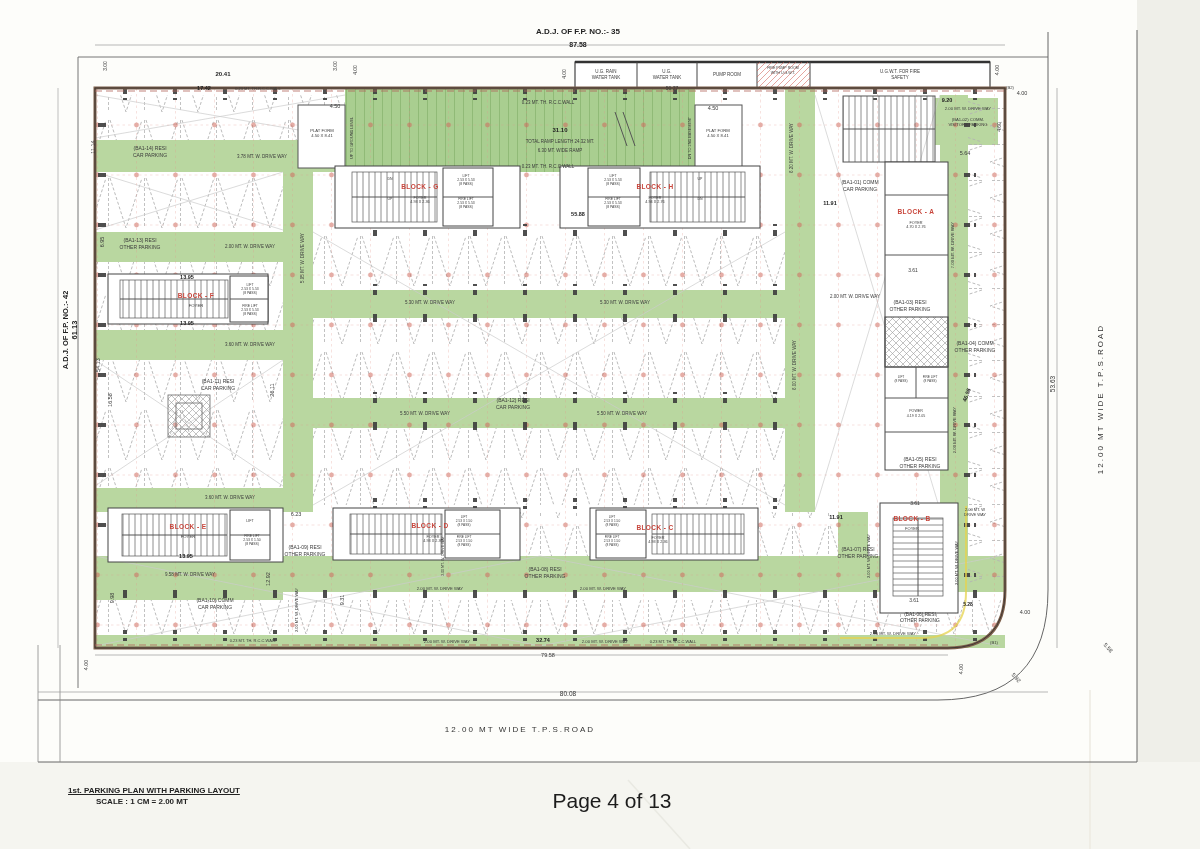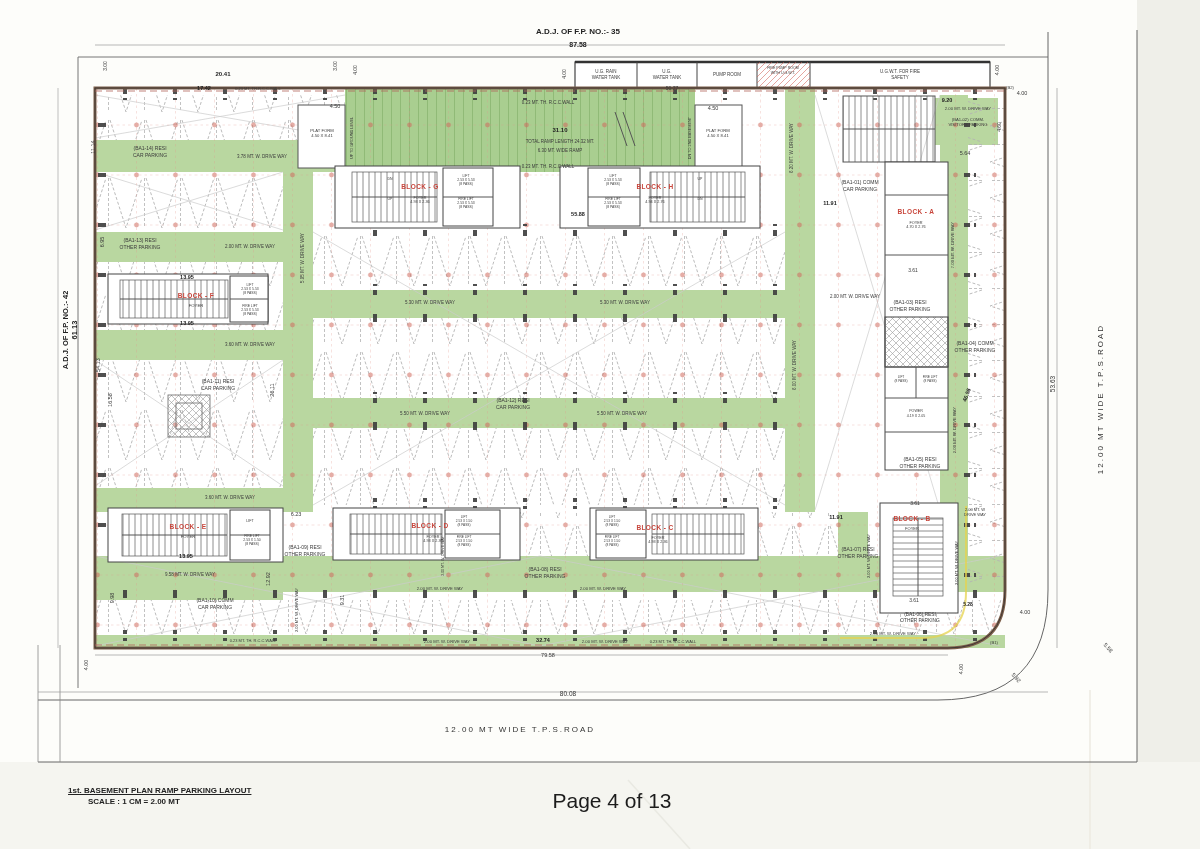--- a/index.html
+++ b/index.html
@@ -12,21 +12,21 @@
   .lbl.bold{font-weight:700;color:#222;}
   .s-adj-top{left:578px;top:32px;font-size:8px;font-weight:bold;color:#222;}
   .s-adj-top-dim{left:578px;top:45px;font-size:7px;font-weight:bold;color:#222;}
   .s-adj-left{left:70px;top:330px;font-size:7.5px;font-weight:bold;color:#222;transform:translate(-50%,-50%) rotate(-90deg);}
   .s-road-right-dim{left:1053px;top:384px;font-size:6.5px;color:#333;transform:translate(-50%,-50%) rotate(-90deg);}
   .s-road-right{left:1101px;top:399px;font-size:8px;letter-spacing:2px;color:#333;transform:translate(-50%,-50%) rotate(-90deg);white-space:nowrap;}
   .s-road-bottom-dim{left:568px;top:694px;font-size:6.5px;color:#333;}
   .s-road-bottom{left:520px;top:730px;font-size:8px;letter-spacing:2px;color:#333;white-space:nowrap;}
   .title-block{position:absolute;left:68px;top:786px;font-size:8px;font-weight:bold;color:#222;}
   .tb-title{text-decoration:underline;}
-  .tb-scale{margin-top:2px;margin-left:20px;}
+  .tb-scale{margin-top:2px;margin-left:28px;}
   .page-num{position:absolute;left:612px;top:801px;transform:translate(-50%,-50%);font-size:21px;color:#1c1c1c;}
 </style>
 </head>
 <body>
 
 <div class="stage">
 
 <svg width="1200" height="849" viewBox="0 0 1200 849">
   <defs>
     <pattern id="grid" width="39" height="50" patternUnits="userSpaceOnUse">
@@ -443,19 +443,19 @@
 <div class="lbl s-adj-top">A.D.J. OF F.P. NO.:- 35</div>
 <div class="lbl s-adj-top-dim">87.58</div>
 <div class="lbl s-adj-left">A.D.J. OF F.P. NO.:- 42
 61.13</div>
 <div class="lbl s-road-right-dim">53.63</div>
 <div class="lbl s-road-right">12.00  MT  WIDE  T.P.S.ROAD</div>
 <div class="lbl s-road-bottom-dim">80.08</div>
 <div class="lbl s-road-bottom">12.00  MT  WIDE  T.P.S.ROAD</div>
 
 <div class="title-block">
-  <div class="tb-title">1st. BASEMENT PLAN RAMP PARKING LAYOUT</div>
+  <div class="tb-title">1st. PARKING PLAN WITH PARKING LAYOUT</div>
   <div class="tb-scale">SCALE : 1 CM = 2.00 MT</div>
 </div>
 
 <div class="page-num">Page 4 of 13</div>
 
 </div>
 
 </body></html>

